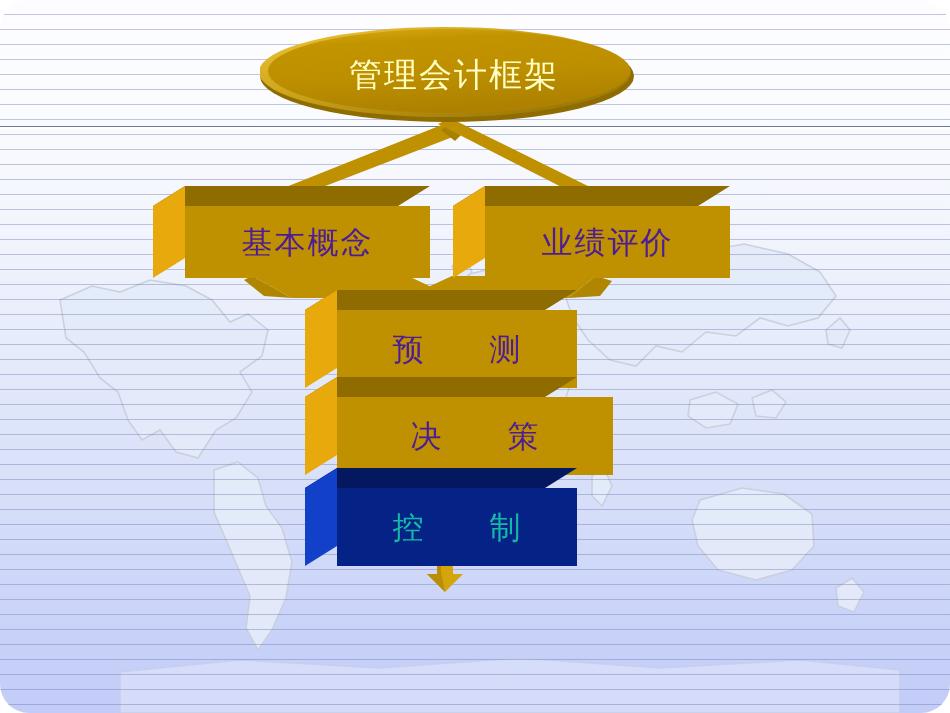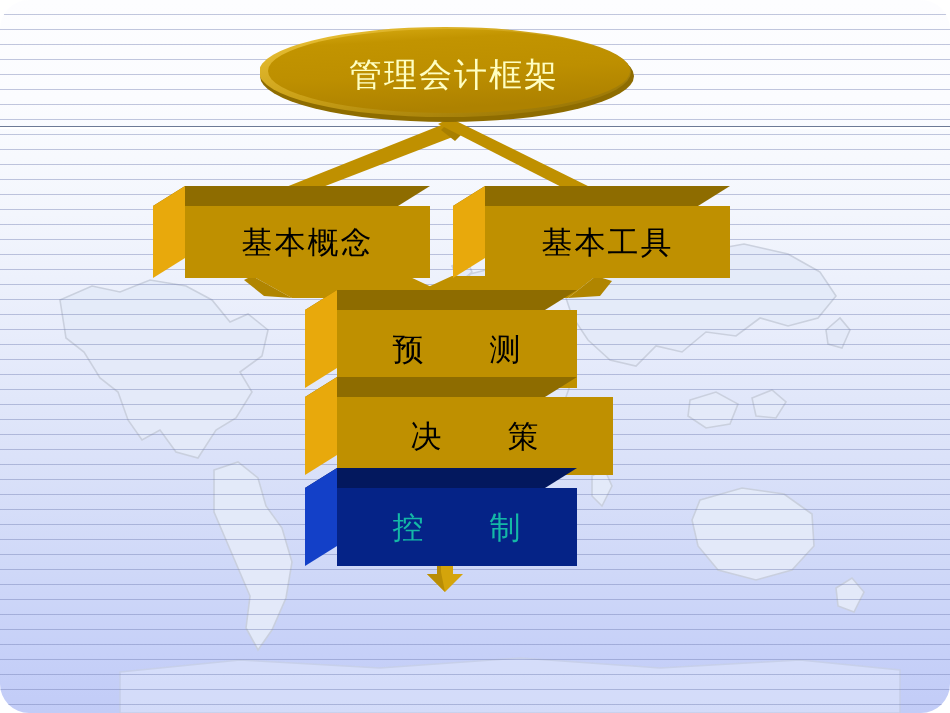--- a/index.html
+++ b/index.html
@@ -95,21 +95,21 @@
     font-size: 30px;
     line-height: 1;
     white-space: pre;
     user-select: none;
   }
 
   
   .gold .face-front { background: #bf9000; }
   .gold .face-left  { background: #e8a90c; }
   .gold .face-top   { background: #8e6c00; }
-  .gold .label      { color: #000000; }
+  .gold .label      { color: #4c1d95; }
 
   
   .blue .face-front { background: #052387; }
   .blue .face-left  { background: #1340c8; }
   .blue .face-top   { background: #03185e; }
   .blue .label      { color: #14b8a6; }
 
   
   #title-ellipse {
     position: absolute;
@@ -259,21 +259,21 @@
       <span class="label" style="font-size:31px; letter-spacing:2px;">基本概念</span>
     </div>
   </div>
 
   <div class="box3d gold" style="left:485px; top:206px; width:245px; height:72px;">
     <div class="face-top" style="left:-32px; top:-20px; width:277px; height:20px;
                 clip-path: polygon(32px 0, 277px 0, 245px 20px, 0 20px);"></div>
     <div class="face-left" style="left:-32px; top:-20px; width:32px; height:92px;
                 clip-path: polygon(0 20px, 32px 0, 32px 72px, 0 92px);"></div>
     <div class="face-front">
-      <span class="label" style="font-size:31px; letter-spacing:2px;">基本工具</span>
+      <span class="label" style="font-size:31px; letter-spacing:2px;">业绩评价</span>
     </div>
   </div>
 
   <div class="box3d gold" style="left:337px; top:310px; width:240px; height:78px;text-align:center;">
     <div class="face-top" style="left:-32px; top:-20px; width:272px; height:20px;
                 clip-path: polygon(32px 0, 272px 0, 240px 20px, 0 20px);"></div>
     <div class="face-left" style="left:-32px; top:-20px; width:32px; height:98px;
                 clip-path: polygon(0 20px, 32px 0, 32px 78px, 0 98px);"></div>
     <div class="face-front">
       <span class="label" style="font-size:31px; letter-spacing:1px;">预      测</span>

